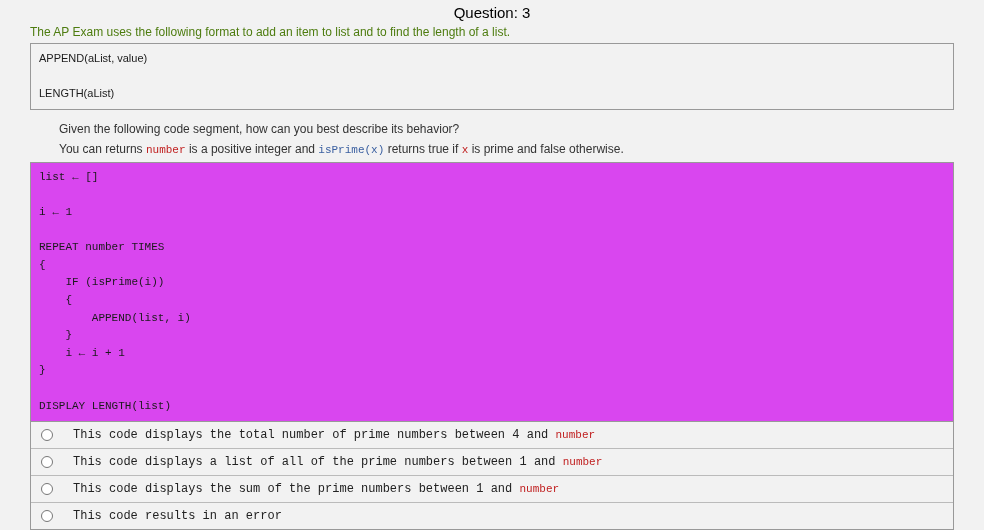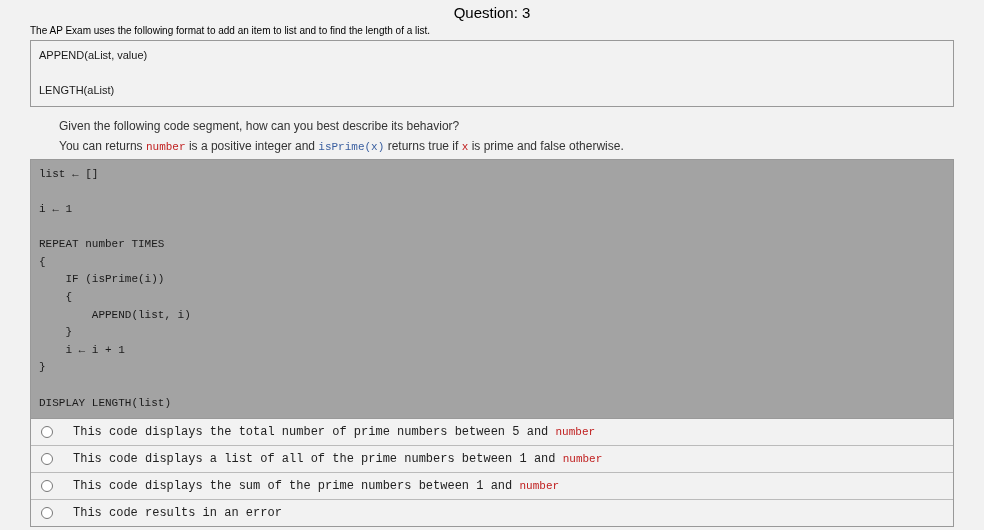--- a/index.html
+++ b/index.html
@@ -17,43 +17,43 @@
       padding: 4px 30px 0 30px;
       height: 100%;
     }
     .q-title {
       text-align: center;
       font-size: 15px;
       color: #000;
       margin-bottom: 4px;
     }
     .intro {
-      font-size: 10px;
-      color: #000000;
+      font-size: 12px;
+      color: #4d7c0f;
       margin-bottom: 4px;
     }
     .code-box {
       border: 1px solid #999;
       padding: 6px 8px;
       font-family: Liberation Sans, sans-serif;
       font-size: 11px;
       color: #1a1a1a;
       background: #f2f2f2;
       margin-bottom: 12px;
       white-space: pre;
       line-height: 1.6;
     }
     .code-box2 {
       border: 1px solid #999;
       border-bottom: none;
       padding: 6px 8px;
       font-family: "Courier New", monospace;
       font-size: 11px;
       color: #1a1a1a;
-      background: #a3a3a3;
+      background: #d946ef;
       white-space: pre;
       line-height: 1.6;
     }
     .prompt {
       font-size: 12px;
       color: #333;
       margin-bottom: 6px;
       margin-left: 29px;
     }
     .inline-code {
@@ -125,21 +125,21 @@
         APPEND(list, i)
     }
     i ← i + 1
 }
 
 DISPLAY LENGTH(list)</div>
 
   <div class="options">
     <div class="option-row">
       <span class="radio"></span>
-      <span><span>This code displays the total number of prime numbers between 5 and </span><span class="inline-var">number</span></span>
+      <span><span>This code displays the total number of prime numbers between 4 and </span><span class="inline-var">number</span></span>
     </div>
     <div class="option-row">
       <span class="radio"></span>
       <span><span>This code displays a list of all of the prime numbers between 1 and </span><span class="inline-var">number</span></span>
     </div>
     <div class="option-row">
       <span class="radio"></span>
       <span><span>This code displays the sum of the prime numbers between 1 and </span><span class="inline-var">number</span></span>
     </div>
     <div class="option-row">

